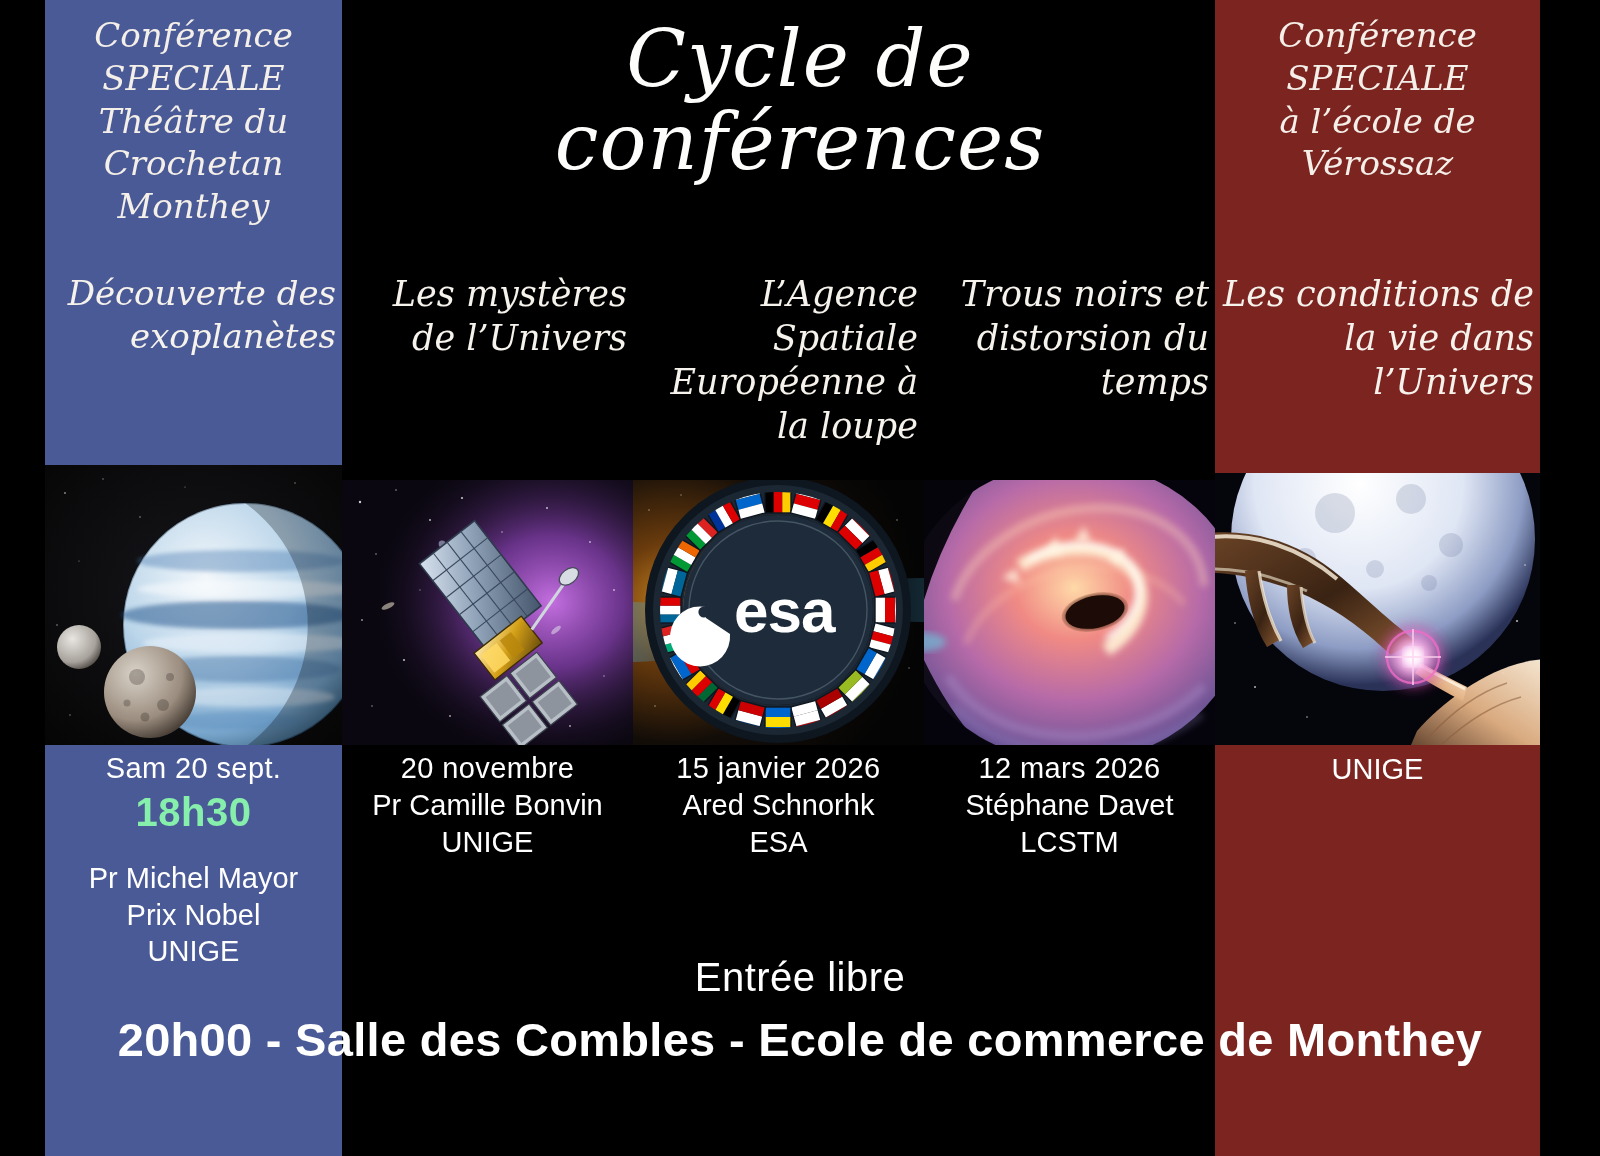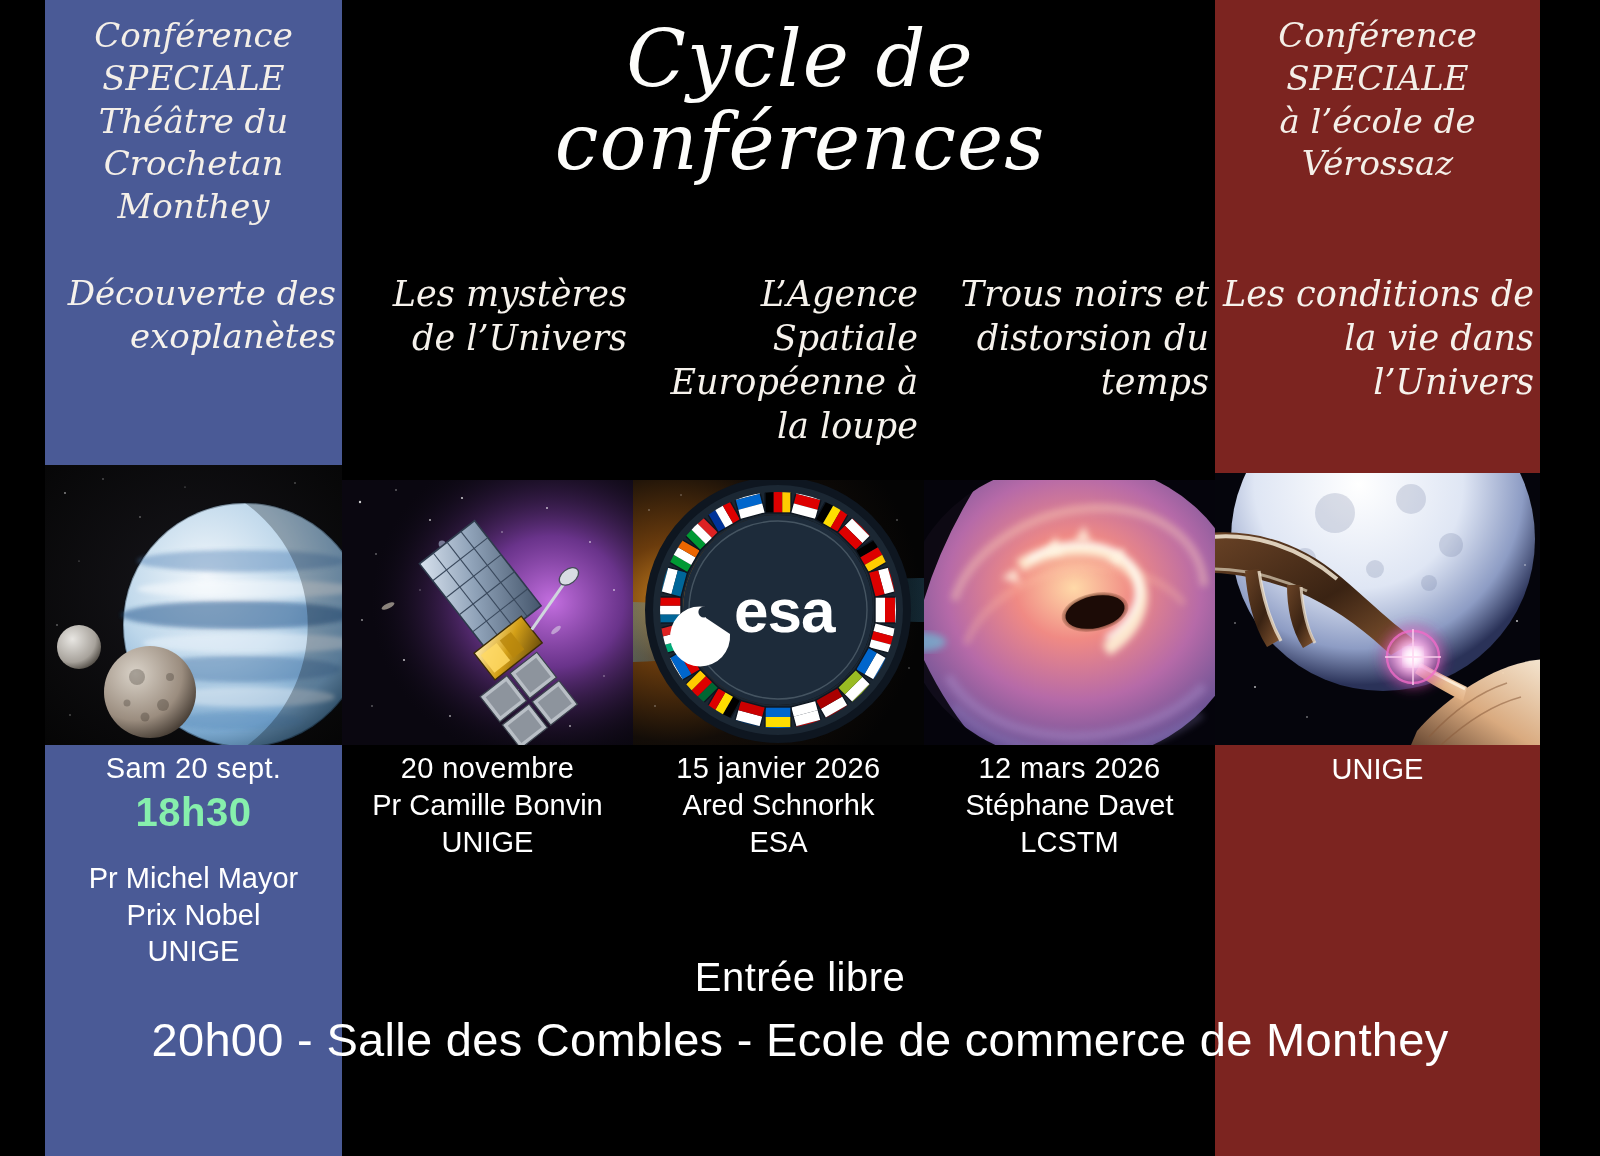--- a/index.html
+++ b/index.html
@@ -96,21 +96,21 @@
   #col-0 .meta .speaker { margin-top:22px; }
 
   
   #entree {
     position:absolute; left:0; right:0; top:955px;
     text-align:center; font-size:40px; font-weight:300;
     letter-spacing:.5px; color:#fff; z-index:7;
   }
   #bottom-line {
     position:absolute; left:0; right:0; top:1012px;
-    text-align:center; font-size:47px; font-weight:400;
+    text-align:center; font-size:47px; font-weight:700;
     letter-spacing:.3px; color:#fff; z-index:7;
   }
 
   
   .art { width:100%; height:100%; display:block; }
 </style>
 </head>
 <body>
 
 <div id="poster">

